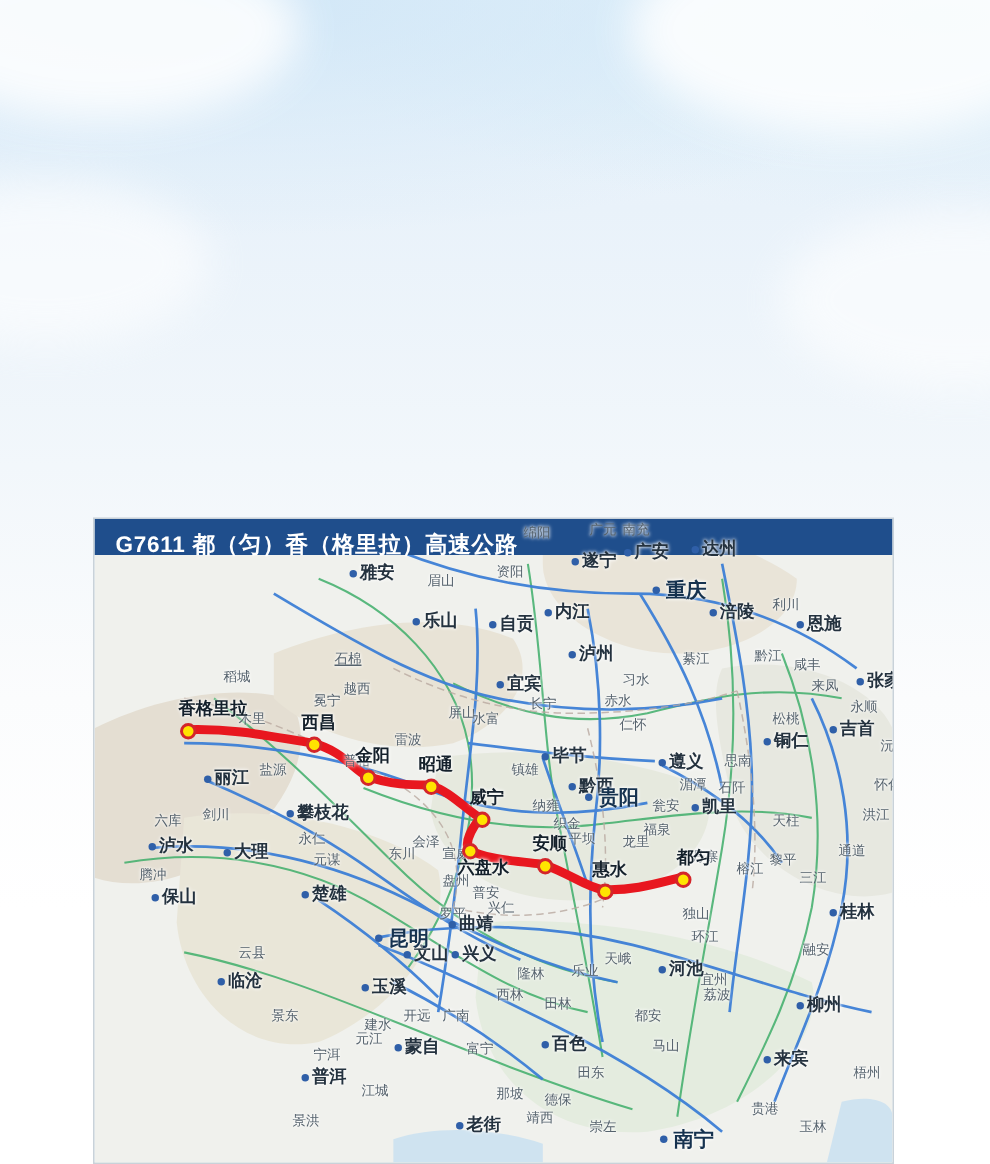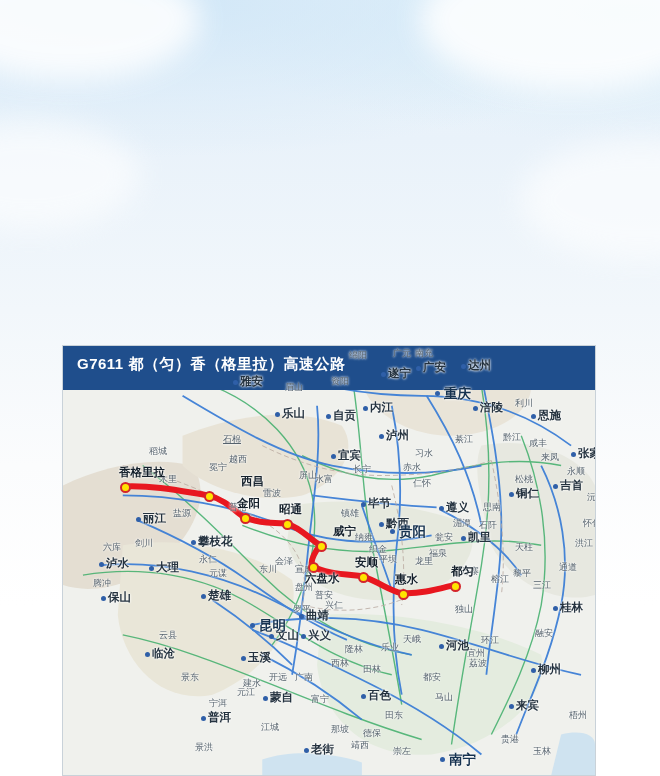--- a/index.html
+++ b/index.html
@@ -63,21 +63,21 @@
   }
   .map-canvas {
     position: absolute;
     inset: 0;
   }
   .map-title {
     position: absolute;
     left: 0;
     top: 0;
     width: 100%;
-    height: 44px;
+    height: 24px;
     background: #1f4e8c;
     color: #ffffff;
     font-size: 15px;
     line-height: 36px;
     padding-left: 14px;
     box-sizing: border-box;
     font-weight: bold;
     letter-spacing: 0.5px;
     font-family: "Liberation Sans", sans-serif;
   }
@@ -244,21 +244,21 @@
         <span class="city-label city-small" style="left: 206px; top: 325px;">开远</span>
         <span class="city-label city-small" style="left: 180px; top: 331px;">建水</span>
         <span class="city-label city-small" style="left: 174px; top: 325px; margin-top: 15px;">元江</span>
         <span class="city-label city-small" style="left: 118px; top: 325px;">景东</span>
         <span class="city-label city-small" style="left: 96px; top: 283px;">云县</span>
         <span class="city-label city-small" style="left: 30px; top: 231px;">腾冲</span>
         <span class="city-label city-small" style="left: 72px; top: 191px;">剑川</span>
         <span class="city-label city-small" style="left: 40px; top: 195px;">六库</span>
         <span class="city-label city-small" style="left: 146px; top: 351px;">宁洱</span>
         <span class="city-label city-small" style="left: 132px; top: 395px;">景洪</span>
-        <span class="city-label city-small" style="left: 178px; top: 375px; margin-left: 20px;">江城</span>
+        <span class="city-label city-small" style="left: 178px; top: 375px;">江城</span>
         <span class="city-label city-small" style="left: 262px; top: 253px;">兴仁</span>
         <span class="city-label city-small" style="left: 232px; top: 235px;">盘州</span>
         <span class="city-label city-small" style="left: 252px; top: 243px;">普安</span>
         <span class="city-label city-small" style="left: 230px; top: 257px;">罗平</span>
         <span class="city-label city-small" style="left: 232px; top: 217px;">宣威</span>
         <span class="city-label city-small" style="left: 212px; top: 209px;">会泽</span>
         <span class="city-label city-small" style="left: 196px; top: 217px;">东川</span>
         <span class="city-label city-small" style="left: 146px; top: 221px;">元谋</span>
         <span class="city-label city-small" style="left: 136px; top: 207px;">永仁</span>
         <span class="city-label city-small" style="left: 110px; top: 161px;">盐源</span>
@@ -281,21 +281,21 @@
         <span class="city-label city-small" style="left: 390px; top: 171px;">湄潭</span>
         <span class="city-label city-small" style="left: 416px; top: 173px;">石阡</span>
         <span class="city-label city-small" style="left: 420px; top: 155px;">思南</span>
         <span class="city-label city-small" style="left: 452px; top: 127px;">松桃</span>
         <span class="city-label city-small" style="left: 452px; top: 195px;">天柱</span>
         <span class="city-label city-small" style="left: 450px; top: 221px;">黎平</span>
         <span class="city-label city-small" style="left: 428px; top: 227px;">榕江</span>
         <span class="city-label city-small" style="left: 398px; top: 219px;">丹寨</span>
         <span class="city-label city-small" style="left: 392px; top: 257px;">独山</span>
         <span class="city-label city-small" style="left: 406px; top: 263px; margin-top: 48px;">荔波</span>
-        <span class="city-label city-small" style="left: 398px; top: 288px; margin-left: 20px;">环江</span>
+        <span class="city-label city-small" style="left: 398px; top: 272px;">环江</span>
         <span class="city-label city-small" style="left: 340px; top: 287px;">天峨</span>
         <span class="city-label city-small" style="left: 318px; top: 295px;">乐业</span>
         <span class="city-label city-small" style="left: 282px; top: 297px;">隆林</span>
         <span class="city-label city-small" style="left: 268px; top: 311px;">西林</span>
         <span class="city-label city-small" style="left: 300px; top: 317px;">田林</span>
         <span class="city-label city-small" style="left: 330px; top: 399px;">崇左</span>
         <span class="city-label city-small" style="left: 438px; top: 387px;">贵港</span>
         <span class="city-label city-small" style="left: 470px; top: 399px;">玉林</span>
         <span class="city-label city-small" style="left: 506px; top: 363px;">梧州</span>
         <span class="city-dot" style="left: 212px; top: 66px;"></span>
@@ -376,27 +376,27 @@
         <span class="city-label city-major" style="left: 381px; top: 39px;">重庆</span>
         <span class="city-dot" style="left: 327px; top: 183px;"></span>
         <span class="city-label city-major" style="left: 336px; top: 177px;">贵阳</span>
         <span class="city-dot" style="left: 187px; top: 277px;"></span>
         <span class="city-label city-major" style="left: 196px; top: 271px;">昆明</span>
         <span class="city-dot" style="left: 377px; top: 411px;"></span>
         <span class="city-label city-major" style="left: 386px; top: 405px;">南宁</span>
         <span class="route-node" style="left: 57px; top: 136px;"></span>
         <span class="city-label city-route" style="left: 56px; top: 119px;">香格里拉</span>
         <span class="route-node" style="left: 141px; top: 145px;"></span>
-        <span class="city-label city-route" style="left: 138px; top: 128px; margin-left: 40px;">西昌</span>
+        <span class="city-label city-route" style="left: 138px; top: 128px;">西昌</span>
         <span class="route-node" style="left: 177px; top: 167px;"></span>
         <span class="city-label city-route" style="left: 174px; top: 150px;">金阳</span>
         <span class="route-node" style="left: 219px; top: 173px;"></span>
         <span class="city-label city-route" style="left: 216px; top: 156px;">昭通</span>
         <span class="route-node" style="left: 253px; top: 195px;"></span>
-        <span class="city-label city-route" style="left: 250px; top: 178px; margin-left: 20px;">威宁</span>
+        <span class="city-label city-route" style="left: 250px; top: 178px;">威宁</span>
         <span class="route-node" style="left: 245px; top: 216px;"></span>
         <span class="city-label city-route" style="left: 242px; top: 225px; text-align: right;">六盘水</span>
         <span class="route-node" style="left: 295px; top: 226px;"></span>
         <span class="city-label city-route" style="left: 292px; top: 209px;">安顺</span>
         <span class="route-node" style="left: 335px; top: 243px;"></span>
         <span class="city-label city-route" style="left: 332px; top: 226px;">惠水</span>
         <span class="route-node" style="left: 387px; top: 235px;"></span>
         <span class="city-label city-route" style="left: 388px; top: 218px;">都匀</span>
       </div>
 

